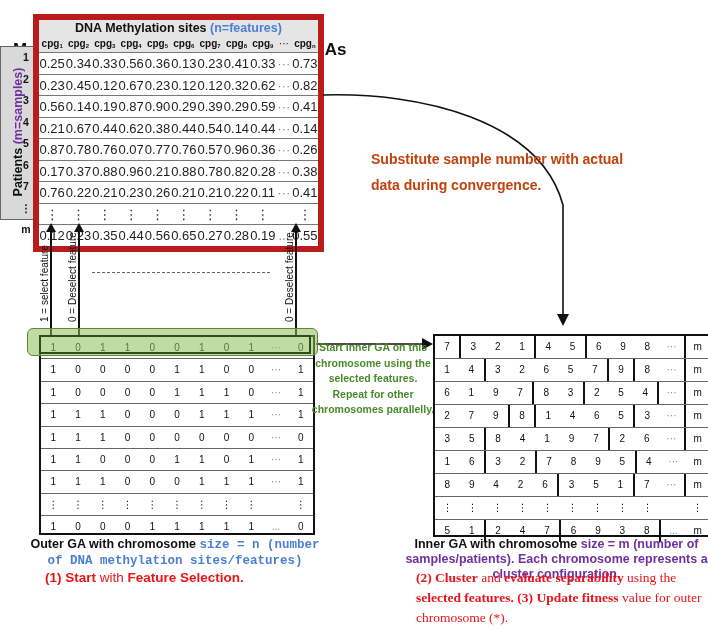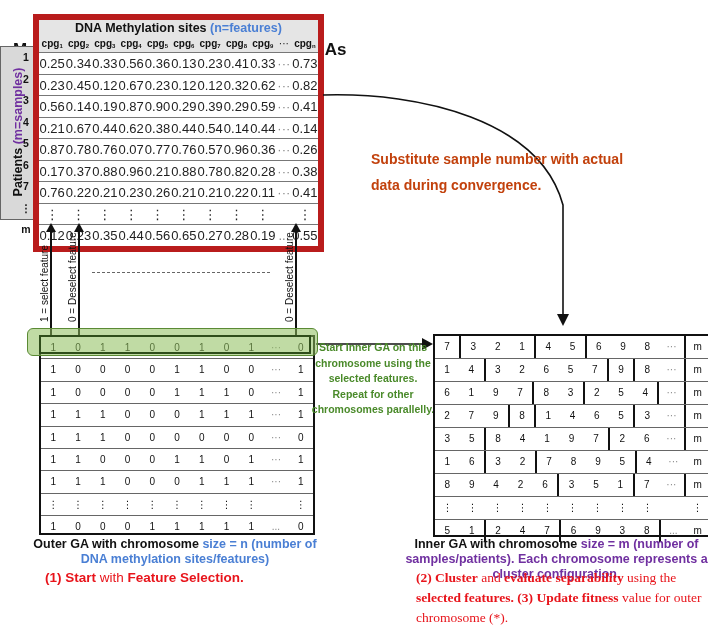--- a/index.html
+++ b/index.html
@@ -30,21 +30,21 @@
   .dash{left:92px;top:272px;width:178px;border-top:1.5px dashed #666;}
   
   .outer{left:39px;top:335px;width:272px;height:196px;border:2px solid #111;background:#fff;}
   .grid-row{display:flex;height:21.4px;line-height:21.4px;font-size:10px;border-bottom:1px solid #666;}
   .grid-row:last-child{border-bottom:none;}
   .grid-row span{flex:1;text-align:center;}
   .grid-row span.dots{color:#888;}
   .hl{left:27px;top:328px;width:289px;height:26px;background:rgba(140,190,90,0.55);border:1.5px solid #5a8a34;border-radius:6px;}
   .hl-inner{left:39px;top:335px;width:272px;height:19px;border:2px solid #2e4d1a;box-sizing:border-box;}
   .outer-cap{left:20px;top:537px;width:310px;text-align:center;font-weight:bold;font-size:12.5px;line-height:15px;}
-  .outer-cap .blue{color:#4a7fd4;}
+  .outer-cap .blue{color:#4a7fd4;font-family:Liberation Mono, monospace;}
   .green-note{left:311px;top:340px;width:124px;text-align:center;color:#4a8a2a;font-weight:bold;font-size:10.5px;line-height:15.5px;}
   
   .inner{left:433px;top:334px;width:275px;height:199px;border:2px solid #111;background:#fff;}
   .irow{display:flex;height:22px;line-height:22px;font-size:10px;border-bottom:1px solid #666;}
   .irow:last-child{border-bottom:none;}
   .irow span{flex:1;text-align:center;box-sizing:border-box;}
   .irow span.b{border-left:2px solid #111;}
   .irow span.dots{color:#888;}
   .inner-cap{left:405px;top:537px;width:303px;text-align:center;font-weight:bold;font-size:12.5px;line-height:15px;}
   .inner-cap .purple{color:#7030a0;}

